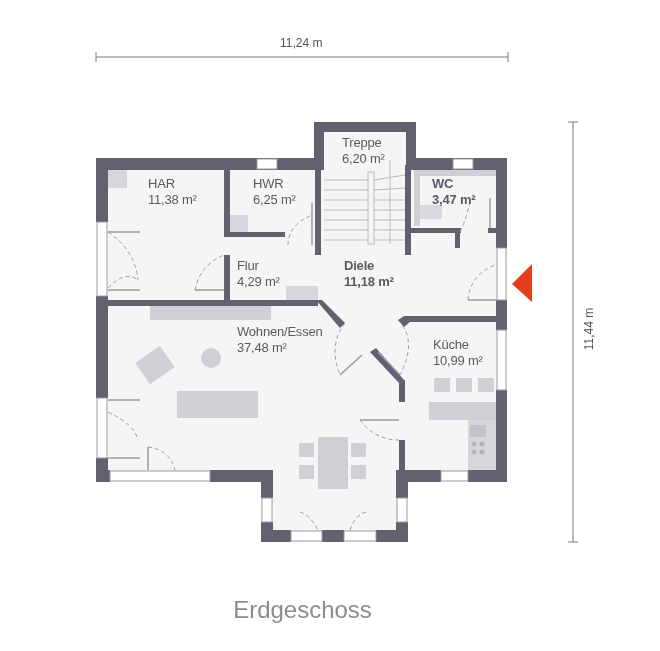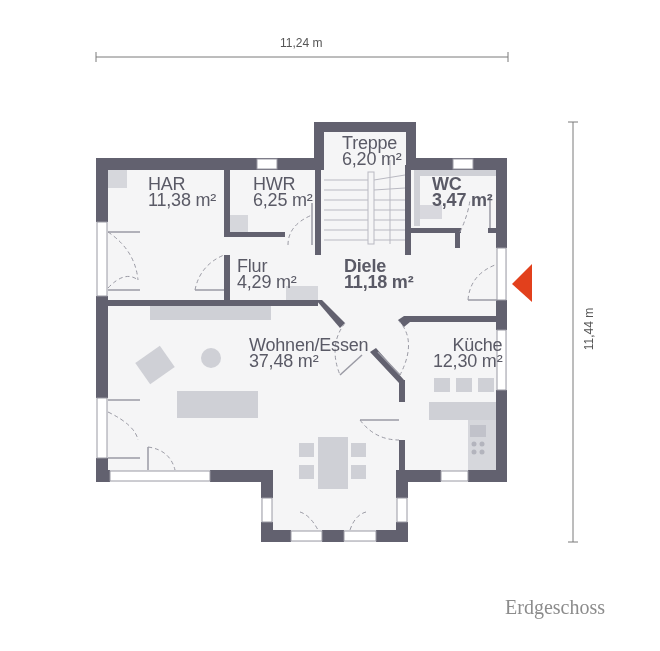--- a/index.html
+++ b/index.html
@@ -1,25 +1,25 @@
 <!DOCTYPE html>
 <html><head>
 <meta charset="utf-8">
 <style>
   html, body { margin:0; padding:0; background:#ffffff; }
   body { width:660px; height:651px; position:relative; overflow:hidden;
          font-family:"Liberation Sans", "DejaVu Sans", sans-serif; }
   #plan { position:absolute; left:0; top:0; width:660px; height:651px; }
   .room-label { position:absolute; font-family:"Liberation Sans", sans-serif;
-                font-size:18px; line-height:16px; color:#5a5a66; letter-spacing:-0.2px; white-space:nowrap; }
+                font-size:13px; line-height:16px; color:#5a5a66; letter-spacing:-0.2px; white-space:nowrap; }
   .dim-label { position:absolute; font-family:"Liberation Sans", sans-serif;
                font-size:12px; color:#555; white-space:nowrap; }
   .dim-v { transform:rotate(-90deg); transform-origin:center center; }
-  .caption { position:absolute; left:0; width:605px; top:596px; text-align:right;
-             font-family:Liberation Serif, serif; font-size:20px; color:#8c8c8c; }
+  .caption { position:absolute; left:0; width:605px; top:596px; text-align:center;
+             font-family:Liberation Sans, sans-serif; font-size:24px; color:#8c8c8c; }
 </style>
 </head>
 <body>
 
 <svg id="plan" viewBox="0 0 660 651" xmlns="http://www.w3.org/2000/svg">
 
   <g stroke="#7a7a7a" stroke-width="1">
     <line x1="96" y1="57" x2="508" y2="57"></line>
     <line x1="96" y1="52" x2="96" y2="62"></line>
     <line x1="508" y1="52" x2="508" y2="62"></line>
@@ -212,22 +212,22 @@
   <div>3,47 m²</div>
 </div>
 <div class="room-label" style="left:237px; top:258px;">
   <div>Flur</div>
   <div>4,29 m²</div>
 </div>
 <div class="room-label" style="left:344px; top:258px;font-weight:bold;">
   <div>Diele</div>
   <div>11,18 m²</div>
 </div>
-<div class="room-label" style="left:237px; top:337px;margin-left:12px;">
+<div class="room-label" style="left:237px; top:324px;">
   <div>Wohnen/Essen</div>
   <div>37,48 m²</div>
 </div>
-<div class="room-label" style="left:433px; top:337px;text-align:right;">
+<div class="room-label" style="left:433px; top:337px;">
   <div>Küche</div>
-  <div>12,30 m²</div>
+  <div>10,99 m²</div>
 </div>
 
 <div class="caption">Erdgeschoss</div>
 
 </body></html>

